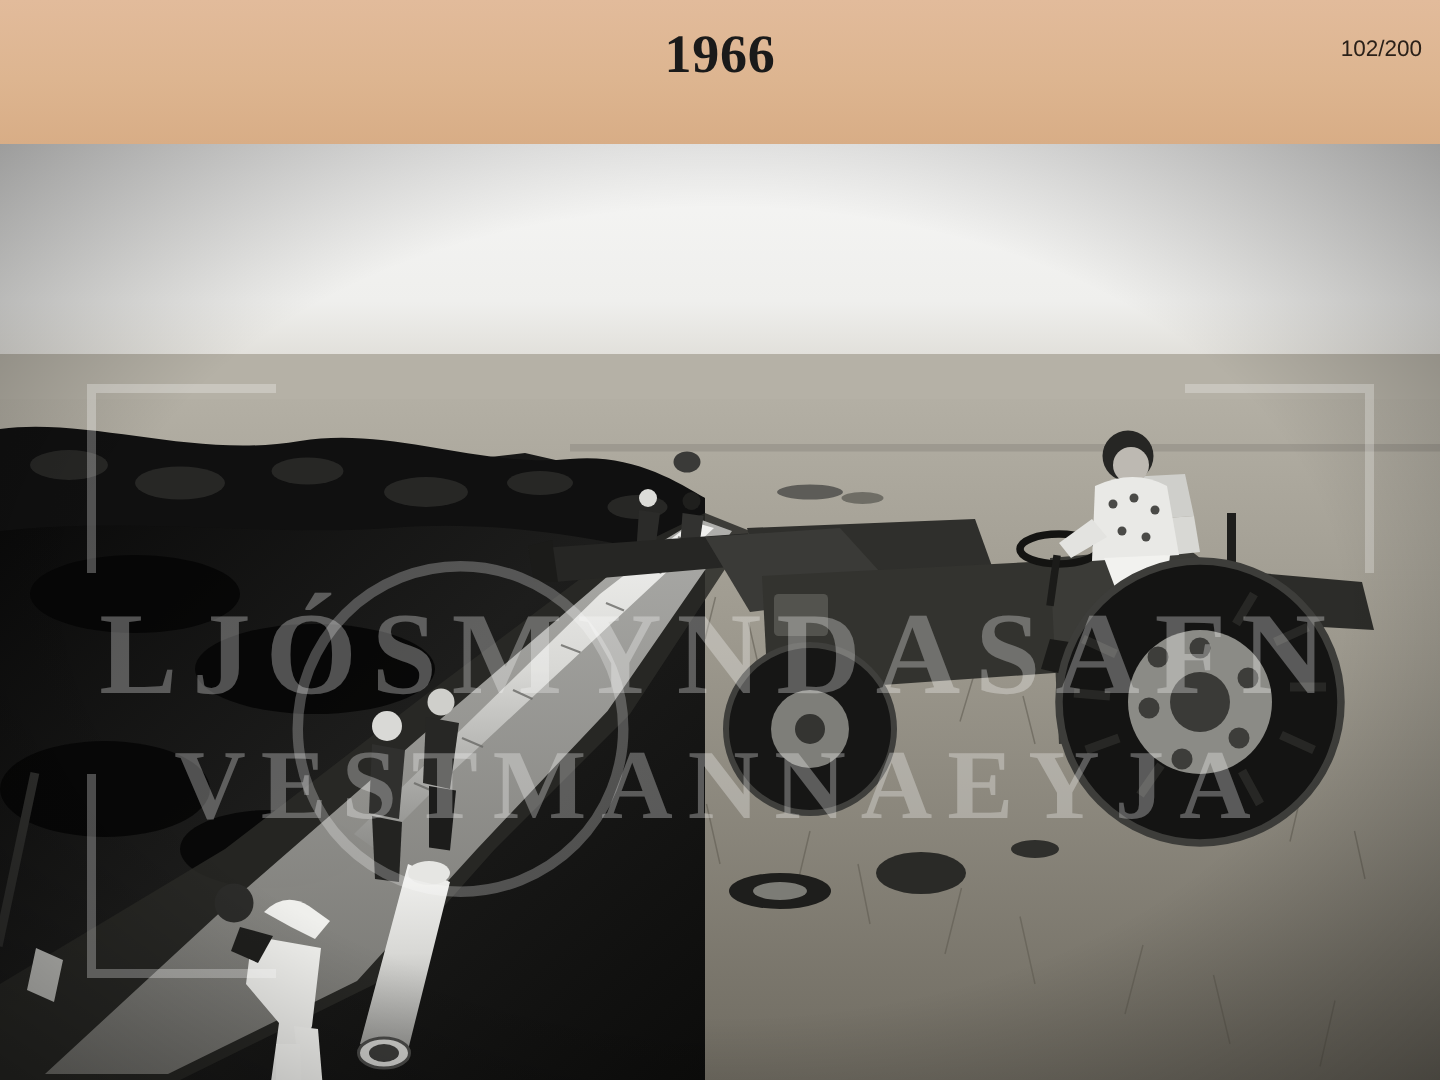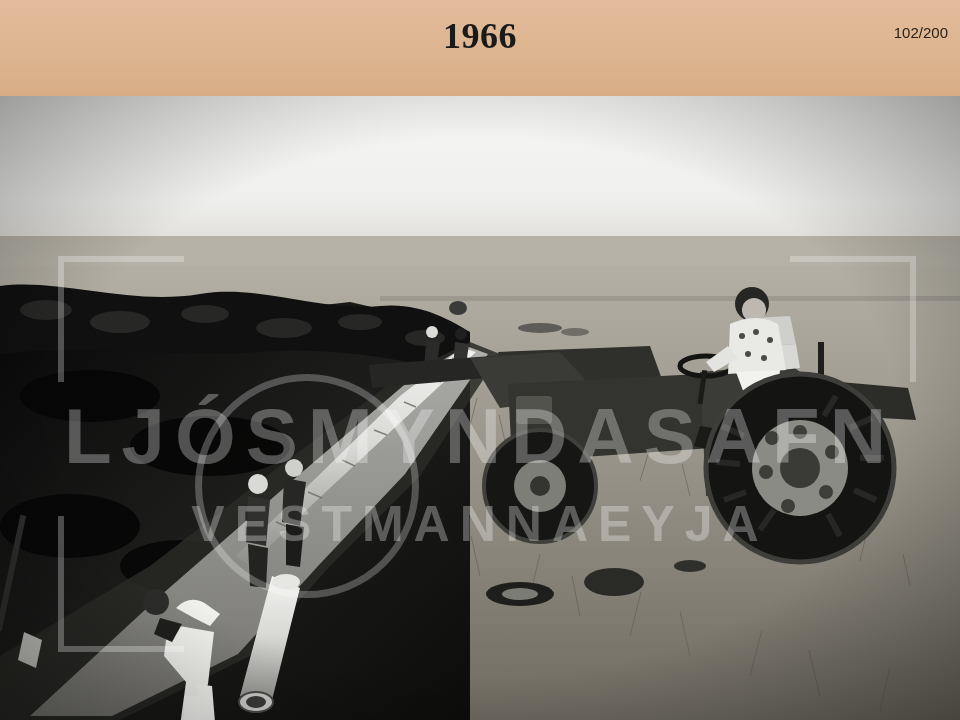--- a/index.html
+++ b/index.html
@@ -89,34 +89,34 @@
     left: 0;
     top: 96px;
     width: 960px;
     height: 624px;
     pointer-events: none;
   }
   .wm-line {
     position: absolute;
     width: 960px;
     text-align: center;
-    font-family: Liberation Sans, sans-serif;
+    font-family: Liberation Serif, serif;
     font-weight: bold;
     color: rgba(255,255,255,0.30);
     letter-spacing: 10px;
     white-space: nowrap;
   }
   #wm-line1 {
     top: 300px;
     font-size: 78px;
     line-height: 80px;
   }
   #wm-line2 {
     top: 390px;
-    font-size: 50px;
+    font-size: 66px;
     line-height: 76px;
   }
   #wm-bracket-tl {
     position: absolute;
     left: 58px;
     top: 160px;
     width: 120px;
     height: 120px;
     border-left: 6px solid rgba(255,255,255,0.28);
     border-top: 6px solid rgba(255,255,255,0.28);

